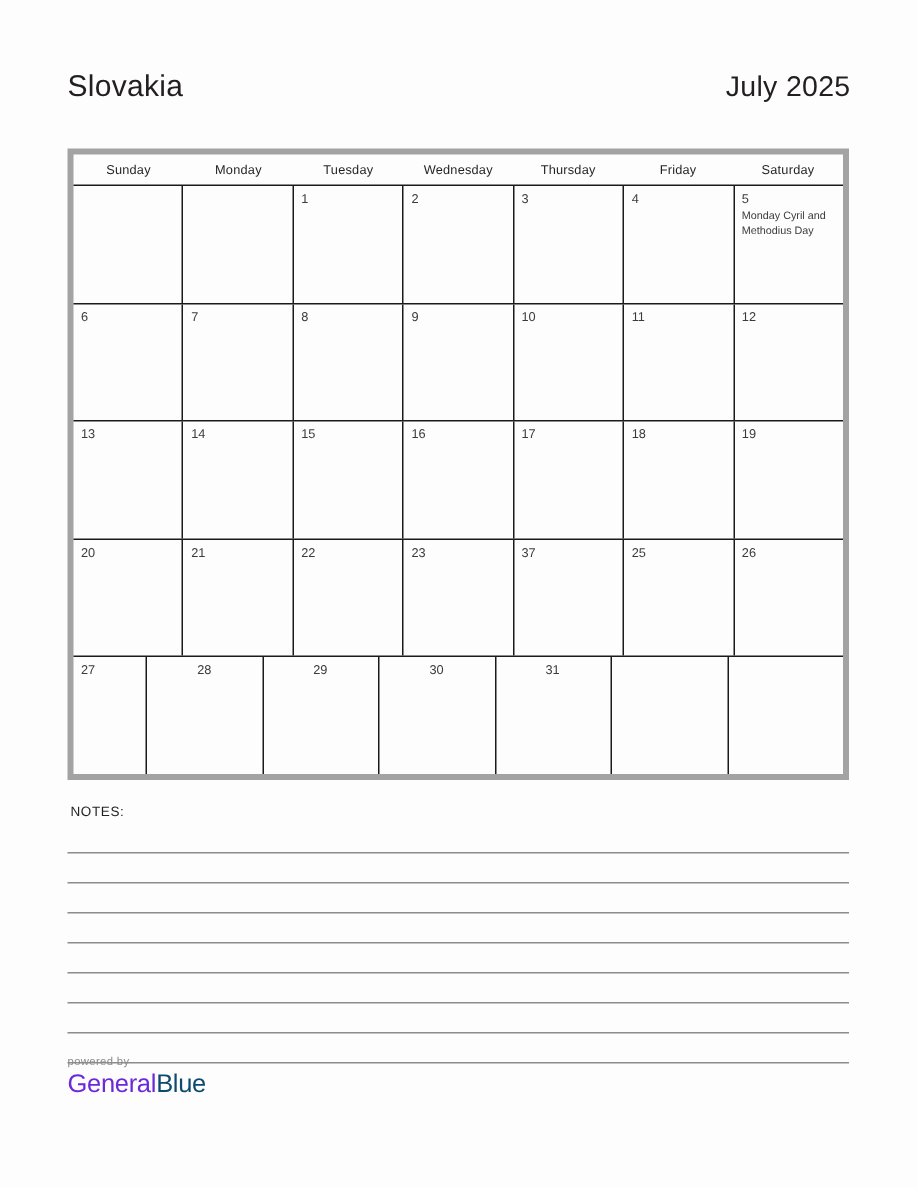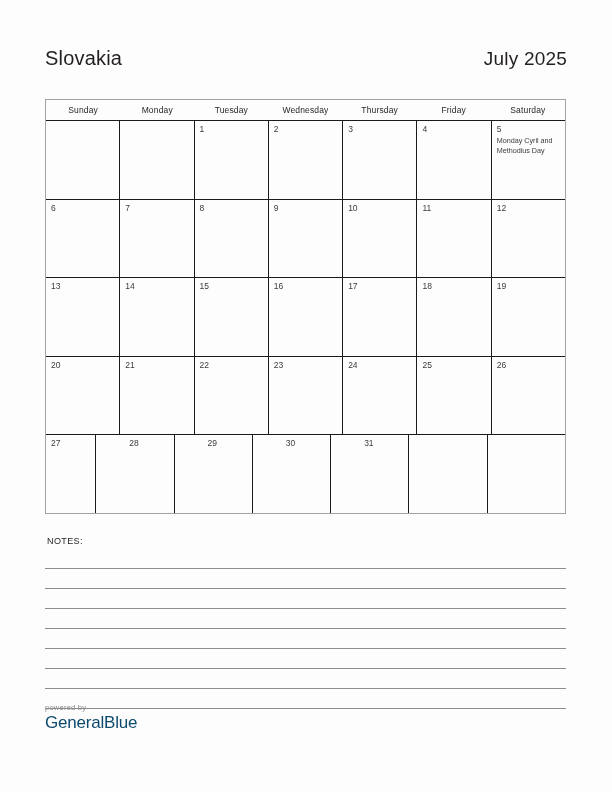--- a/index.html
+++ b/index.html
@@ -51,21 +51,21 @@
     color: #231f20;
     line-height: 1;
   }
 
   
   .calendar {
     position: absolute;
     left: 45px;
     top: 99px;
     width: 521px;
-    border: 1px solid #a3a3a3;
+    border: 4px solid #a3a3a3;
     box-sizing: border-box;
     background: #fdfdfd;
   }
   .weekday-row {
     display: flex;
     height: 20px;
     border-bottom: 1px solid #1a1a1a;
   }
   .weekday-cell {
     flex: 1 1 0;
@@ -150,21 +150,21 @@
     letter-spacing: 0.25px;
     display: block;
     margin-bottom: 2px;
   }
   .brand {
     font-size: 17px;
     letter-spacing: -0.2px;
     line-height: 1.05;
     display: block;
   }
-  .brand-general { color: #0c4a6e; }
+  .brand-general { color: #6d28d9; }
   .brand-blue { color: #0c4a6e; }
 </style>
 </head>
 <body>
 
 <div class="page">
 
   <div class="header">
     <span class="cal-location">Slovakia</span>
     <span class="cal-monthyear">July 2025</span>
@@ -299,21 +299,21 @@
         </div>
       <div class="day-cell">
           <span class="day-num">22</span>
           <span class="day-event"></span>
         </div>
       <div class="day-cell">
           <span class="day-num">23</span>
           <span class="day-event"></span>
         </div>
       <div class="day-cell">
-          <span class="day-num">24</span>
+          <span class="day-num">37</span>
           <span class="day-event"></span>
         </div>
       <div class="day-cell">
           <span class="day-num">25</span>
           <span class="day-event"></span>
         </div>
       <div class="day-cell">
           <span class="day-num">26</span>
           <span class="day-event"></span>
         </div>

